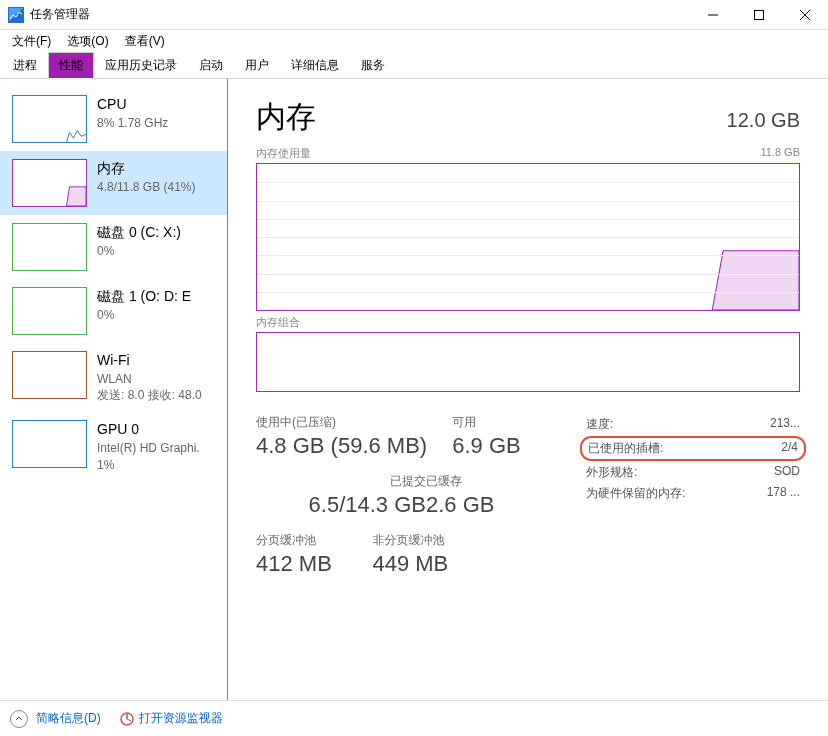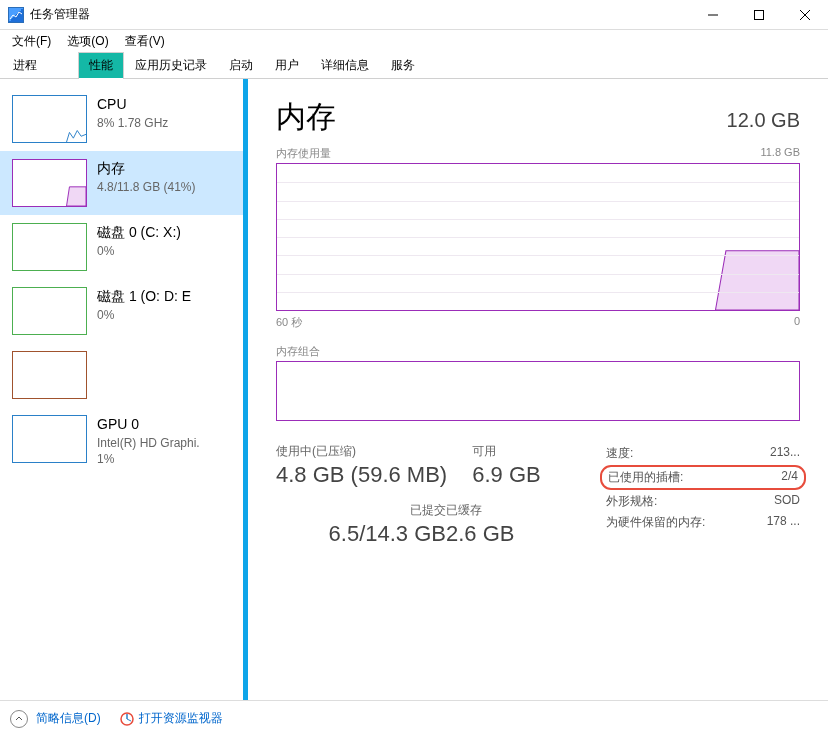--- a/index.html
+++ b/index.html
@@ -58,38 +58,37 @@
     }
     .tab {
       padding: 4px 10px;
       border: 1px solid transparent;
       border-bottom: none;
       cursor: default;
       position: relative;
     }
     .tab.active {
       border-color: #d0d0d0;
-      background: #14b8a6;
-      margin-left: 30px;
+      background: #a21caf;
     }
     .tab.active::after {
       content: "";
       position: absolute;
       left: 0; right: 0; bottom: -1px;
       height: 1px;
       background: #fff;
     }
     .content {
       flex: 1;
       display: flex;
       overflow: hidden;
     }
     .sidebar {
-      width: 248px;
-      border-right: 5px solid #0ea5e9;
+      width: 228px;
+      border-right: 1px solid #0ea5e9;
       overflow-y: auto;
       padding-top: 8px;
       position: relative;
     }
     .sidebar-item {
       display: flex;
       padding: 8px 10px 8px 12px;
       align-items: flex-start;
       cursor: default;
     }
@@ -305,20 +304,25 @@
       <div class="thumb thumb-disk1"></div>
       <div class="sidebar-info">
         <span class="sidebar-title">磁盘 1 (O: D: E</span>
         <span class="sidebar-sub">0%</span>
       </div>
     </div>
 
 
     <div class="sidebar-item">
       <div class="thumb thumb-wifi2"></div>
+      <div class="sidebar-info">
+        <span class="sidebar-title">Wi-Fi</span>
+        <span class="sidebar-sub">WLAN</span>
+        <span class="sidebar-sub">发送: 8.0  接收: 48.0</span>
+      </div>
     </div>
 
     <div class="sidebar-item">
       <div class="thumb thumb-gpu"></div>
       <div class="sidebar-info">
         <span class="sidebar-title">GPU 0</span>
         <span class="sidebar-sub">Intel(R) HD Graphi.</span>
         <span class="sidebar-sub">1%</span>
       </div>
     </div>
@@ -340,24 +344,20 @@
       <div class="gridline" style="top:25%"></div>
       <div class="gridline" style="top:37.5%"></div>
       <div class="gridline" style="top:50%"></div>
       <div class="gridline" style="top:62.5%"></div>
       <div class="gridline" style="top:75%"></div>
       <div class="gridline" style="top:87.5%"></div>
       <svg viewBox="0 0 500 148" preserveAspectRatio="none">
         <path d="M420,148 L430,88 L500,88 L500,148 Z" fill="#f0d8f5" stroke="#9b2db8" stroke-width="1"></path>
       </svg>
     </div>
-    <div class="chart-axis">
-      <span>60 秒</span>
-      <span>0</span>
-    </div>
 
     <div class="chart-label-row">
       <span>内存组合</span>
     </div>
     <div class="chart2"></div>
 
     <div class="stats">
       <div class="stats-left">
         <div class="stats-row">
           <div class="stat-block">
@@ -370,20 +370,30 @@
           </div>
         </div>
         <div class="stats-row">
           <div class="stat-block sm2" style="width:170px">
             <div class="stat-label">已提交</div>
             <div class="stat-value sm">6.5/14.3 GB</div>
           </div>
           <div class="stat-block sm">
             <div class="stat-label">已缓存</div>
             <div class="stat-value sm">2.6 GB</div>
+          </div>
+        </div>
+        <div class="stats-row">
+          <div class="stat-block" style="width:120px">
+            <div class="stat-label">分页缓冲池</div>
+            <div class="stat-value sm">412 MB</div>
+          </div>
+          <div class="stat-block">
+            <div class="stat-label">非分页缓冲池</div>
+            <div class="stat-value sm">449 MB</div>
           </div>
         </div>
       </div>
       <div class="stats-right">
         <div class="kv-row">
           <span>速度:</span>
           <span>213...</span>
         </div>
         <div class="kv-row highlight">
           <span>已使用的插槽:</span>

